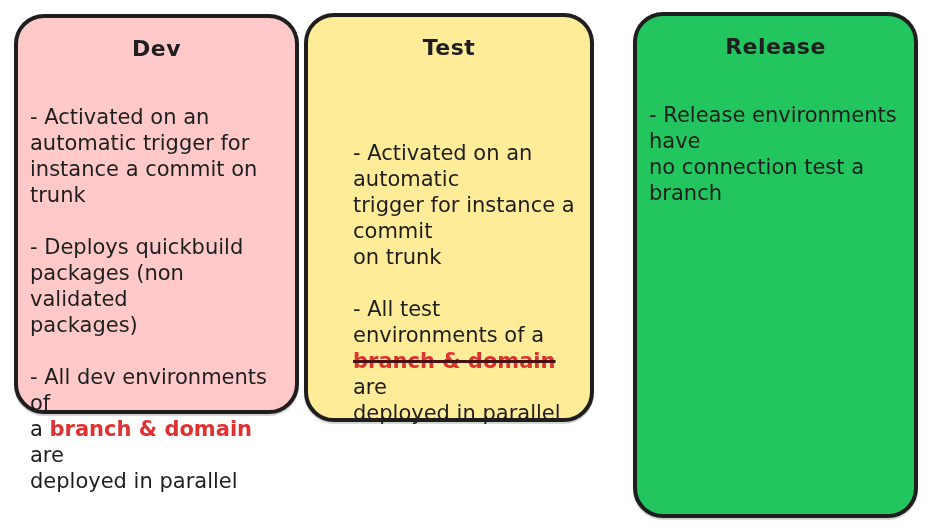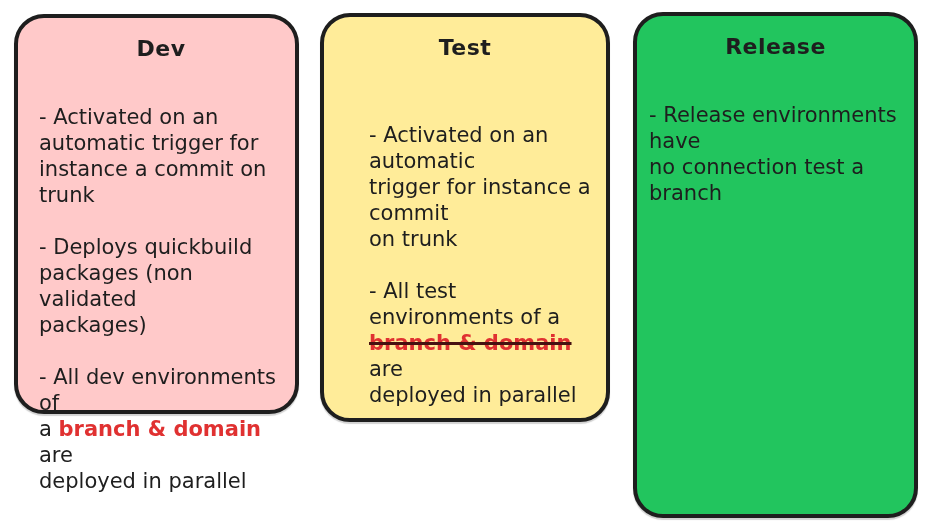--- a/index.html
+++ b/index.html
@@ -16,40 +16,40 @@
     font-family: "DejaVu Sans", sans-serif;
     color: #1e1e1e;
   }
   .card {
     position: absolute;
     box-sizing: border-box;
     border: 4px solid #1e1e1e;
     border-radius: 30px;
     box-shadow: 0 2px 1px rgba(0,0,0,0.18);
   }
-  .card-dev     { left: 14px;  top: 14px; width: 285px; height: 400px; padding-left: 9px; }
-  .card-test    { left: 320px; top: 13px; width: 290px; height: 409px; }
+  .card-dev     { left: 14px;  top: 14px; width: 285px; height: 400px; }
+  .card-test    { left: 304px; top: 13px; width: 290px; height: 409px; }
   .card-release { left: 633px; top: 12px; width: 285px; height: 506px; }
 
   .card-title {
     margin: 16px 0 0 0;
     text-align: center;
     font-size: 22px;
     line-height: 30px;
     font-weight: 600;
     letter-spacing: 0.5px;
   }
   .card-body {
     padding: 0 8px 0 12px;
     font-size: 21px;
     line-height: 26px;
     white-space: pre-line;
   }
   .card-dev .card-body     { margin-top: 40px; }
-  .card-test .card-body    { margin-top: 59px; padding-left: 45px; }
+  .card-test .card-body    { margin-top: 77px; padding-left: 45px; }
   .card-release .card-body { margin-top: 40px; }
 
   .bullet { margin: 0 0 26px 0; }
   .bullet:last-child { margin-bottom: 0; }
 
   .seg-ink { color: #1e1e1e; }
   .seg-red {
     color: #e03131;
     font-weight: 700;
   }

